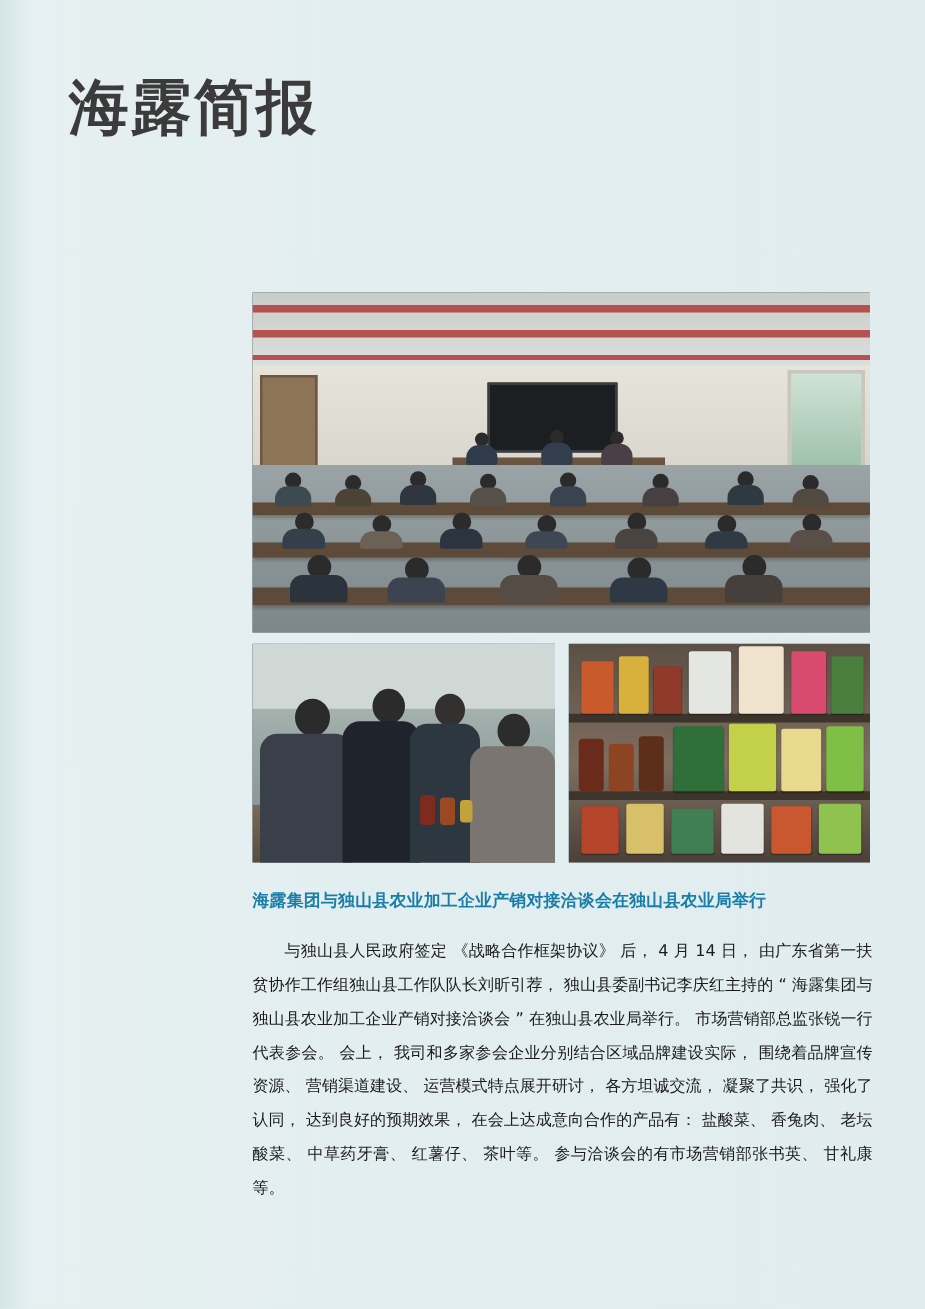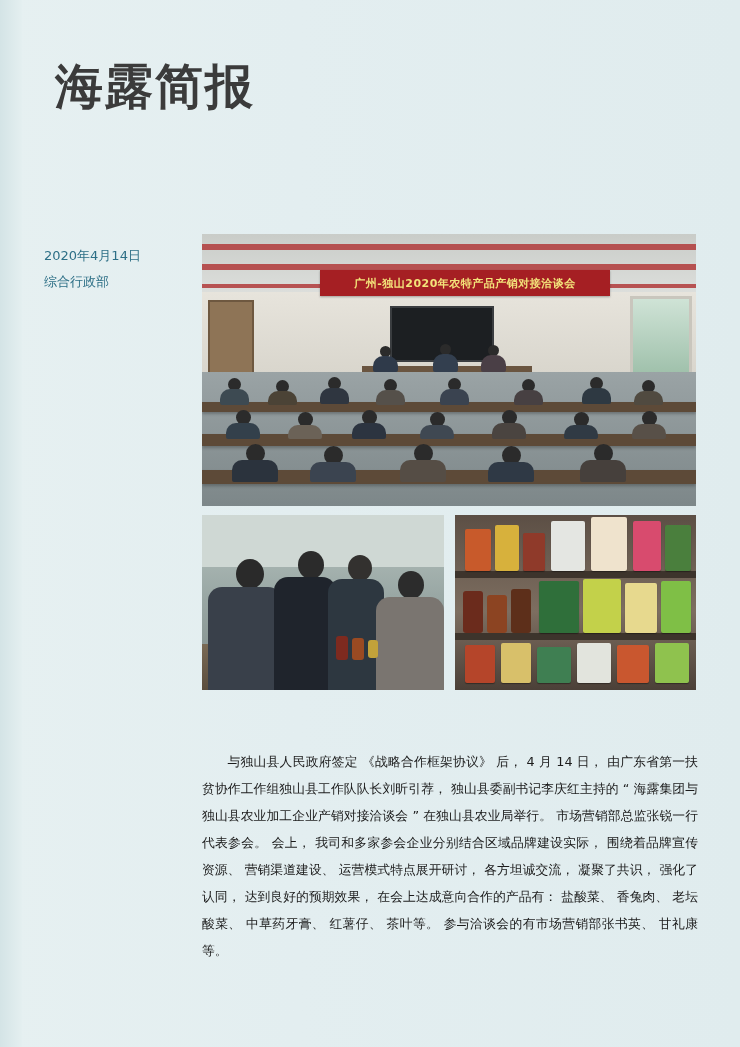--- a/index.html
+++ b/index.html
@@ -192,34 +192,29 @@
 </head>
 <body>
 
 <div class="page">
   <div class="left-band"></div>
 
   <div class="masthead">
     <div class="masthead-title">海露简报</div>
   </div>
 
-  <div class="meta">
-    <div>2020年4月14日</div>
-    <div>综合行政部</div>
-  </div>
 
   <div class="photo photo-top">
     <div class="pt-ceiling"></div>
     <div class="pt-beam" style="left:0; top:10px; width:100%;"></div>
     <div class="pt-beam" style="left:0; top:30px; width:100%;"></div>
     <div class="pt-beam" style="left:0; top:50px; width:100%; height:4px;"></div>
     <div class="pt-wall"></div>
     <div class="pt-door"></div>
     <div class="pt-window"></div>
-    <div class="pt-banner">广州-独山2020年农特产品产销对接洽谈会</div>
     <div class="pt-screen"></div>
     <div class="pt-podium"></div>
 
     <div class="head" style="left:178px; top:112px; width:11px; height:11px;"></div>
     <div class="body-blob" style="left:171px; top:122px; width:25px; height:16px; background:#2f3a4a;"></div>
     <div class="head" style="left:238px; top:110px; width:11px; height:11px;"></div>
     <div class="body-blob" style="left:231px; top:120px; width:25px; height:18px; background:#333f4f;"></div>
     <div class="head" style="left:286px; top:111px; width:11px; height:11px;"></div>
     <div class="body-blob" style="left:279px; top:121px; width:25px; height:17px; background:#4a3f46;"></div>
 
@@ -317,14 +312,15 @@
     <div class="br-pack" style="left:206px; top:66px; width:30px; height:52px; background:#7fbf46;"></div>
 
     <div class="br-pack" style="left:10px; top:130px; width:30px; height:38px; background:#b5452a;"></div>
     <div class="br-pack" style="left:46px; top:128px; width:30px; height:40px; background:#d8c06a;"></div>
     <div class="br-pack" style="left:82px; top:132px; width:34px; height:36px; background:#3f7f52;"></div>
     <div class="br-pack" style="left:122px; top:128px; width:34px; height:40px; background:#e2e4dd;"></div>
     <div class="br-pack" style="left:162px; top:130px; width:32px; height:38px; background:#c9572f;"></div>
     <div class="br-pack" style="left:200px; top:128px; width:34px; height:40px; background:#8fc24e;"></div>
   </div>
 
+  <div class="headline">海露集团与独山县农业加工企业产销对接洽谈会在独山县农业局举行</div>
   <div class="body-text">与独山县人民政府签定 《战略合作框架协议》 后， 4 月 14 日， 由广东省第一扶贫协作工作组独山县工作队队长刘昕引荐， 独山县委副书记李庆红主持的 “ 海露集团与独山县农业加工企业产销对接洽谈会 ” 在独山县农业局举行。 市场营销部总监张锐一行代表参会。 会上， 我司和多家参会企业分别结合区域品牌建设实际， 围绕着品牌宣传资源、 营销渠道建设、 运营模式特点展开研讨， 各方坦诚交流， 凝聚了共识， 强化了认同， 达到良好的预期效果， 在会上达成意向合作的产品有： 盐酸菜、 香兔肉、 老坛酸菜、 中草药牙膏、 红薯仔、 茶叶等。 参与洽谈会的有市场营销部张书英、 甘礼康等。</div>
 </div>
 
 </body></html>

